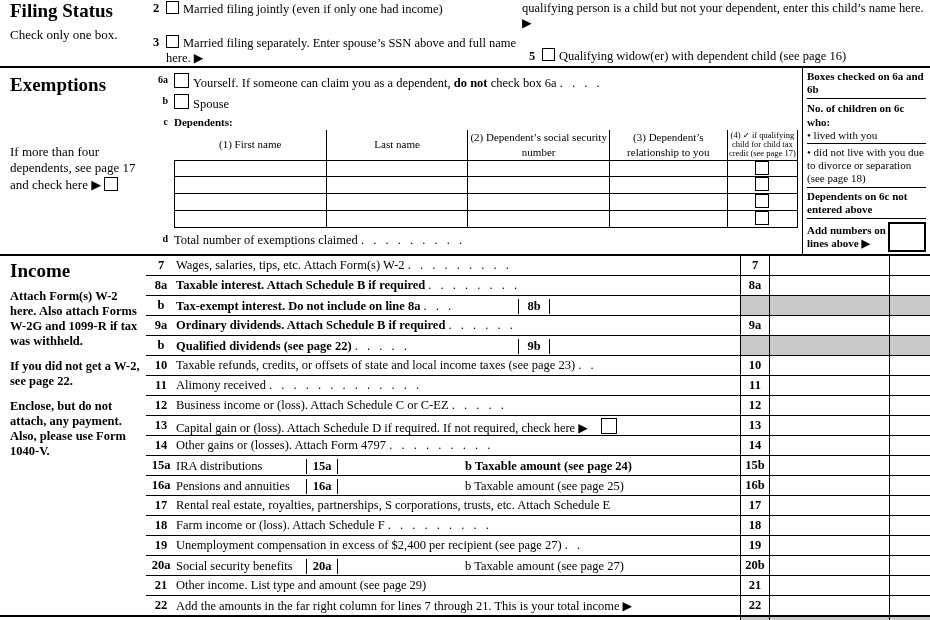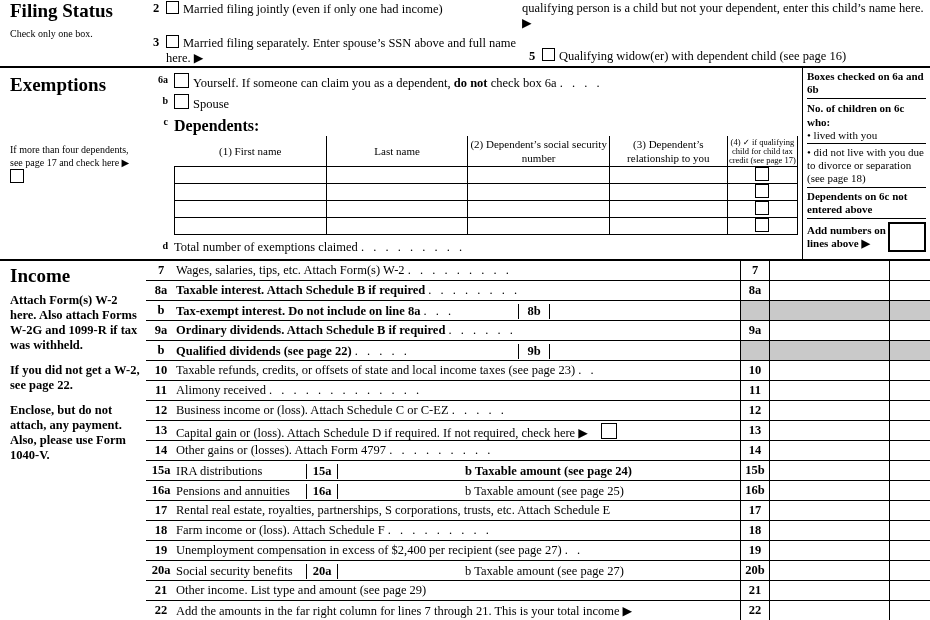--- a/index.html
+++ b/index.html
@@ -7,21 +7,21 @@
   .form{position:relative;width:930px;height:620px;box-sizing:border-box;}
 
   
   .bold{font-weight:bold;}
   .dots{letter-spacing:3px;}
 
   
   .topblock{display:flex;border-bottom:2px solid #000;}
   .leftcol{width:146px;flex:none;padding:0 6px 4px 10px;box-sizing:border-box;}
   .leftcol .hdr{font-size:19px;font-weight:bold;letter-spacing:0px;}
-  .leftcol .sub{font-size:10px;line-height:1.15;margin-top:6px;}
+  .leftcol .sub{font-size:13px;line-height:1.15;margin-top:6px;}
   .midcol{flex:1;box-sizing:border-box;}
 
   .fsrow{display:flex;font-size:12.5px;line-height:1.2;}
   .fsnum{width:20px;font-weight:bold;text-align:center;flex:none;}
   .cb{display:inline-block;width:11px;height:11px;border:1px solid #000;vertical-align:-1px;margin-right:4px;}
   .cb.lg{width:13px;height:13px;}
   .fs-left{width:376px;flex:none;}
   .fs-right{flex:1;}
 
   
@@ -121,21 +121,21 @@
       <div class="exline" style="padding-top:2px;">
         <div class="exlet">b</div>
         <div style="flex:1;">
           <span class="cb lg"></span><span>Spouse</span>
         </div>
       </div>
 
       <div class="exline" style="padding-top:2px;">
         <div class="exlet">c</div>
         <div style="flex:1;padding-right:4px;">
-          <div class="bold" style="font-size:16px;">Dependents:</div>
+          <div class="bold" style="font-size:11px;">Dependents:</div>
           <table class="dep">
             <tbody>
                 <tr>
               <th class="hd" style="width:140px;border-left:none;border-top:none;">(1) First name</th>
               <th class="hd" style="width:130px;border-top:none;border-left:none;">Last name</th>
               <th class="hd" style="width:130px;border-top:none;">(2) Dependent’s social security number</th>
               <th class="hd" style="width:108px;border-top:none;">(3) Dependent’s relationship to you</th>
               <th class="hd" style="width:64px;font-size:8.5px;line-height:1.05;border-top:none;">(4) ✓ if qualifying child for child tax credit (see page 17)</th>
             </tr>
             <tr class="r">

